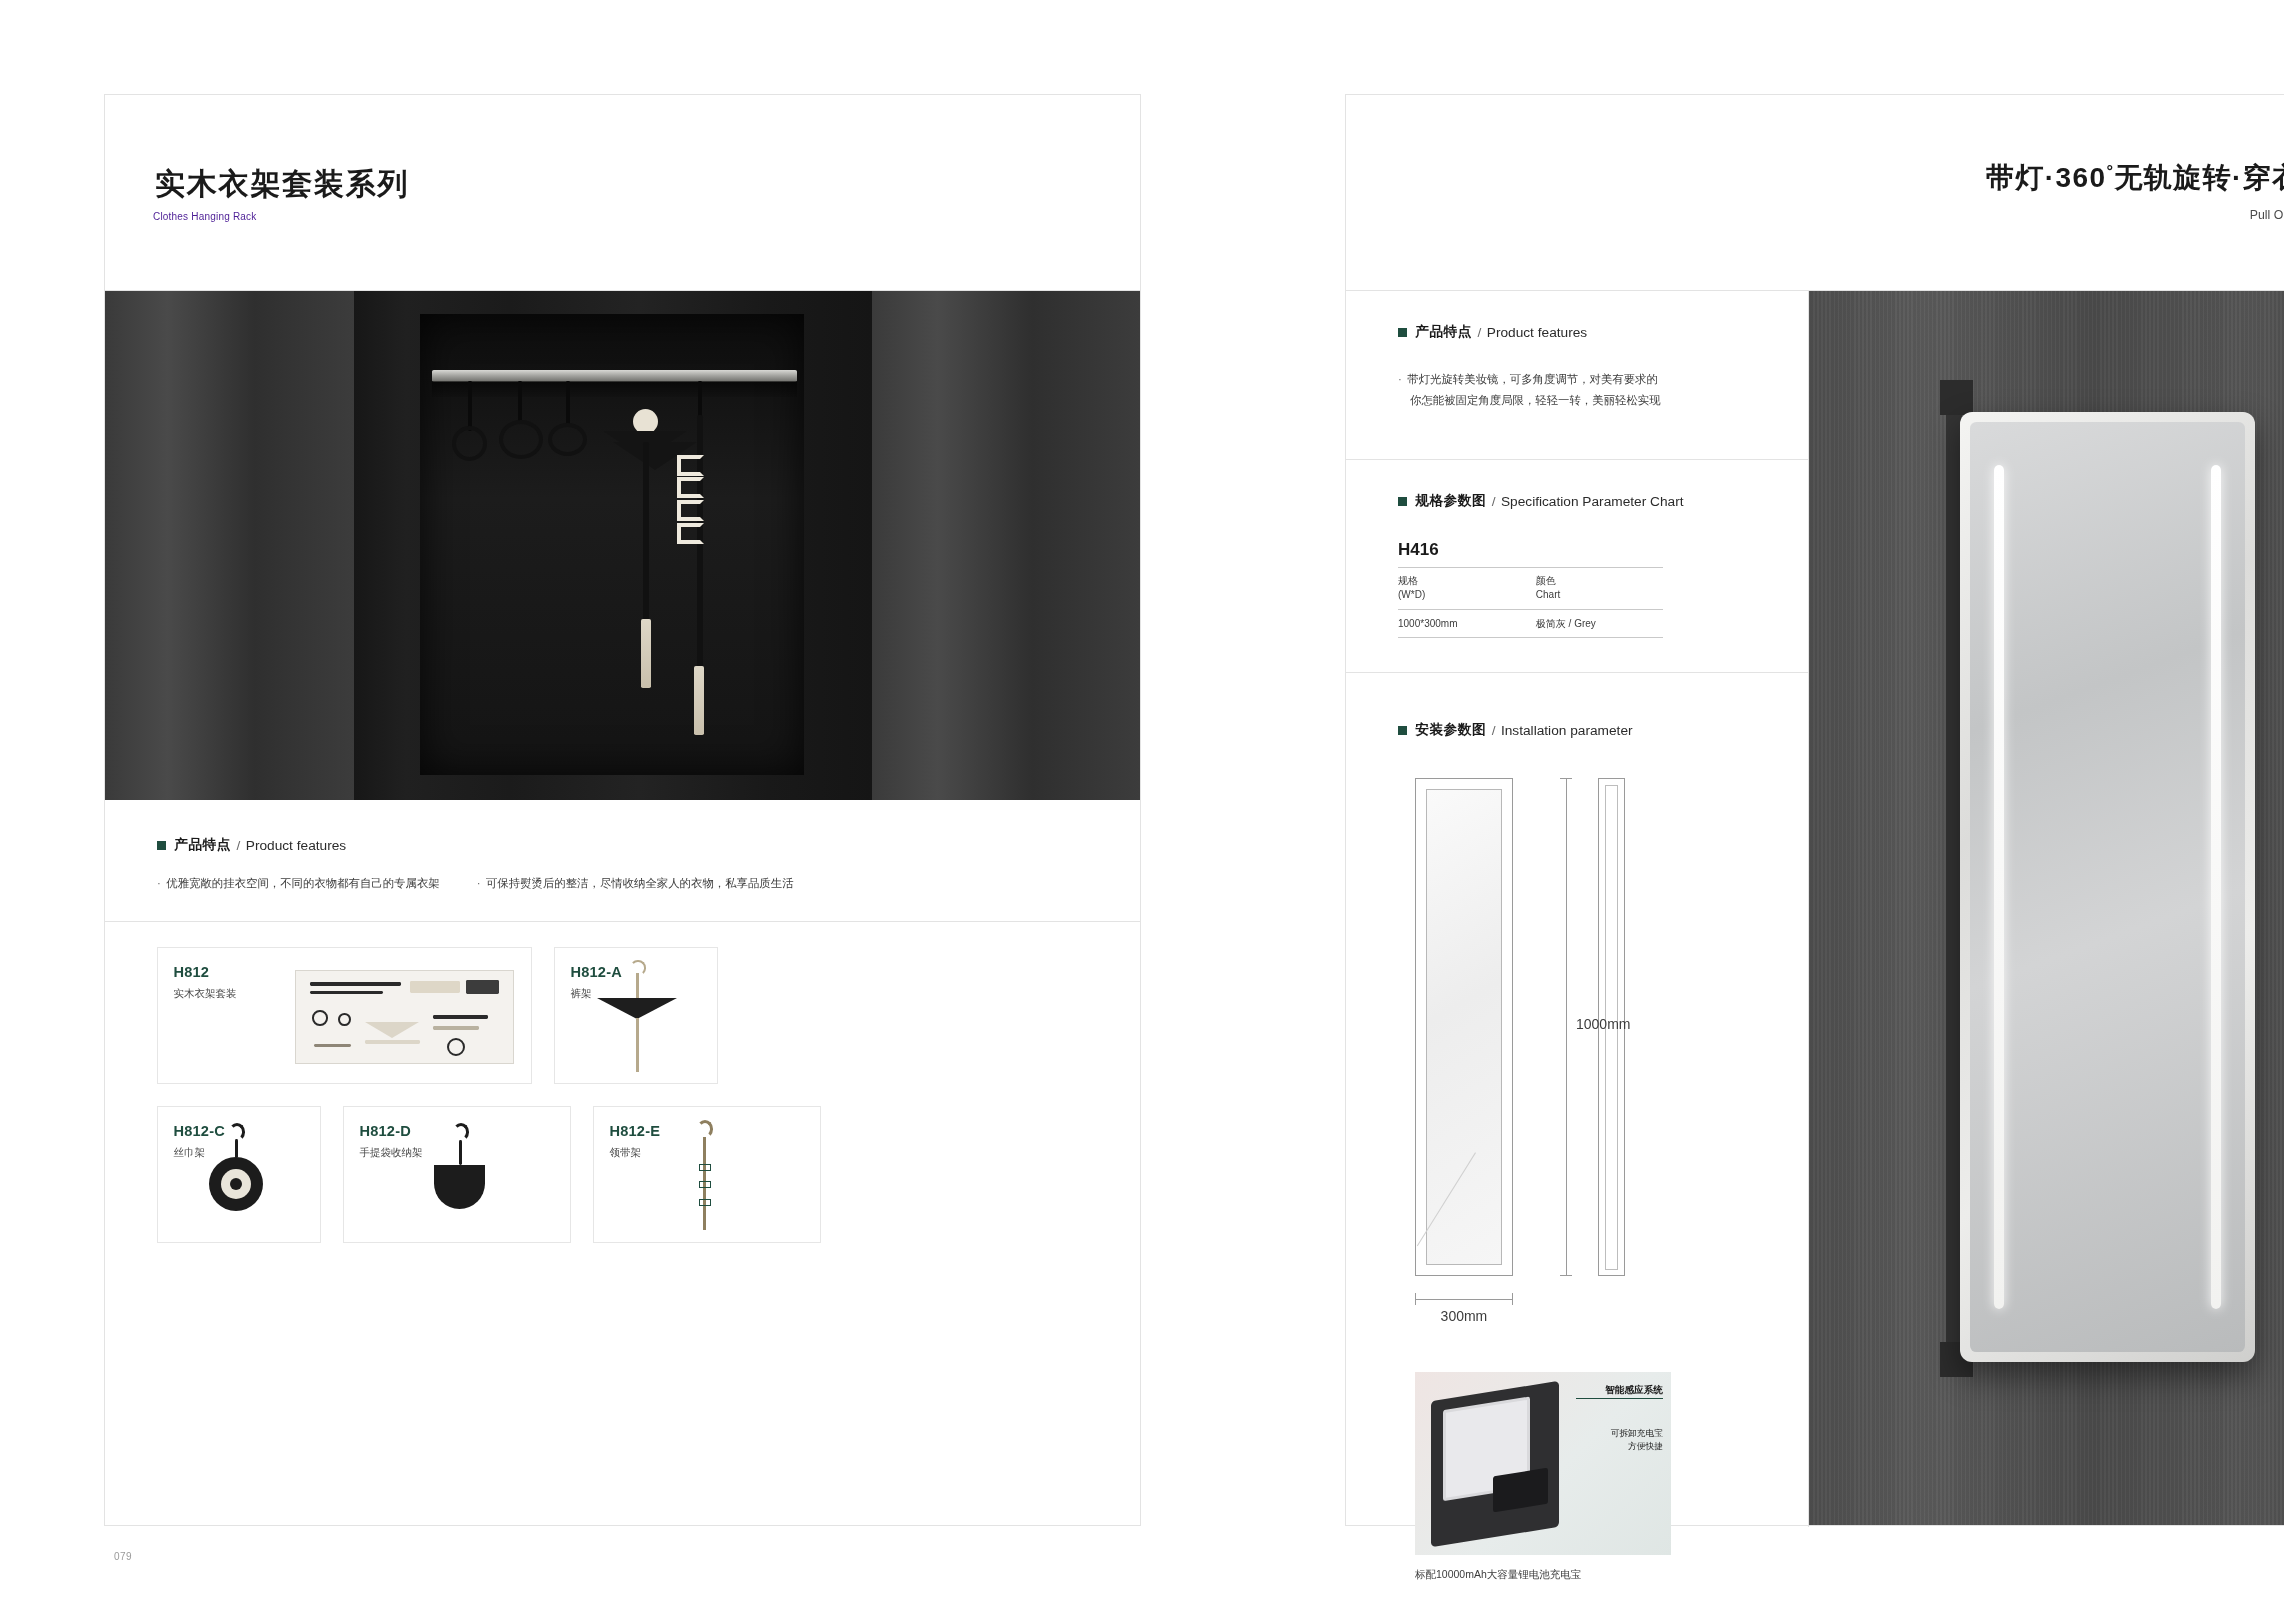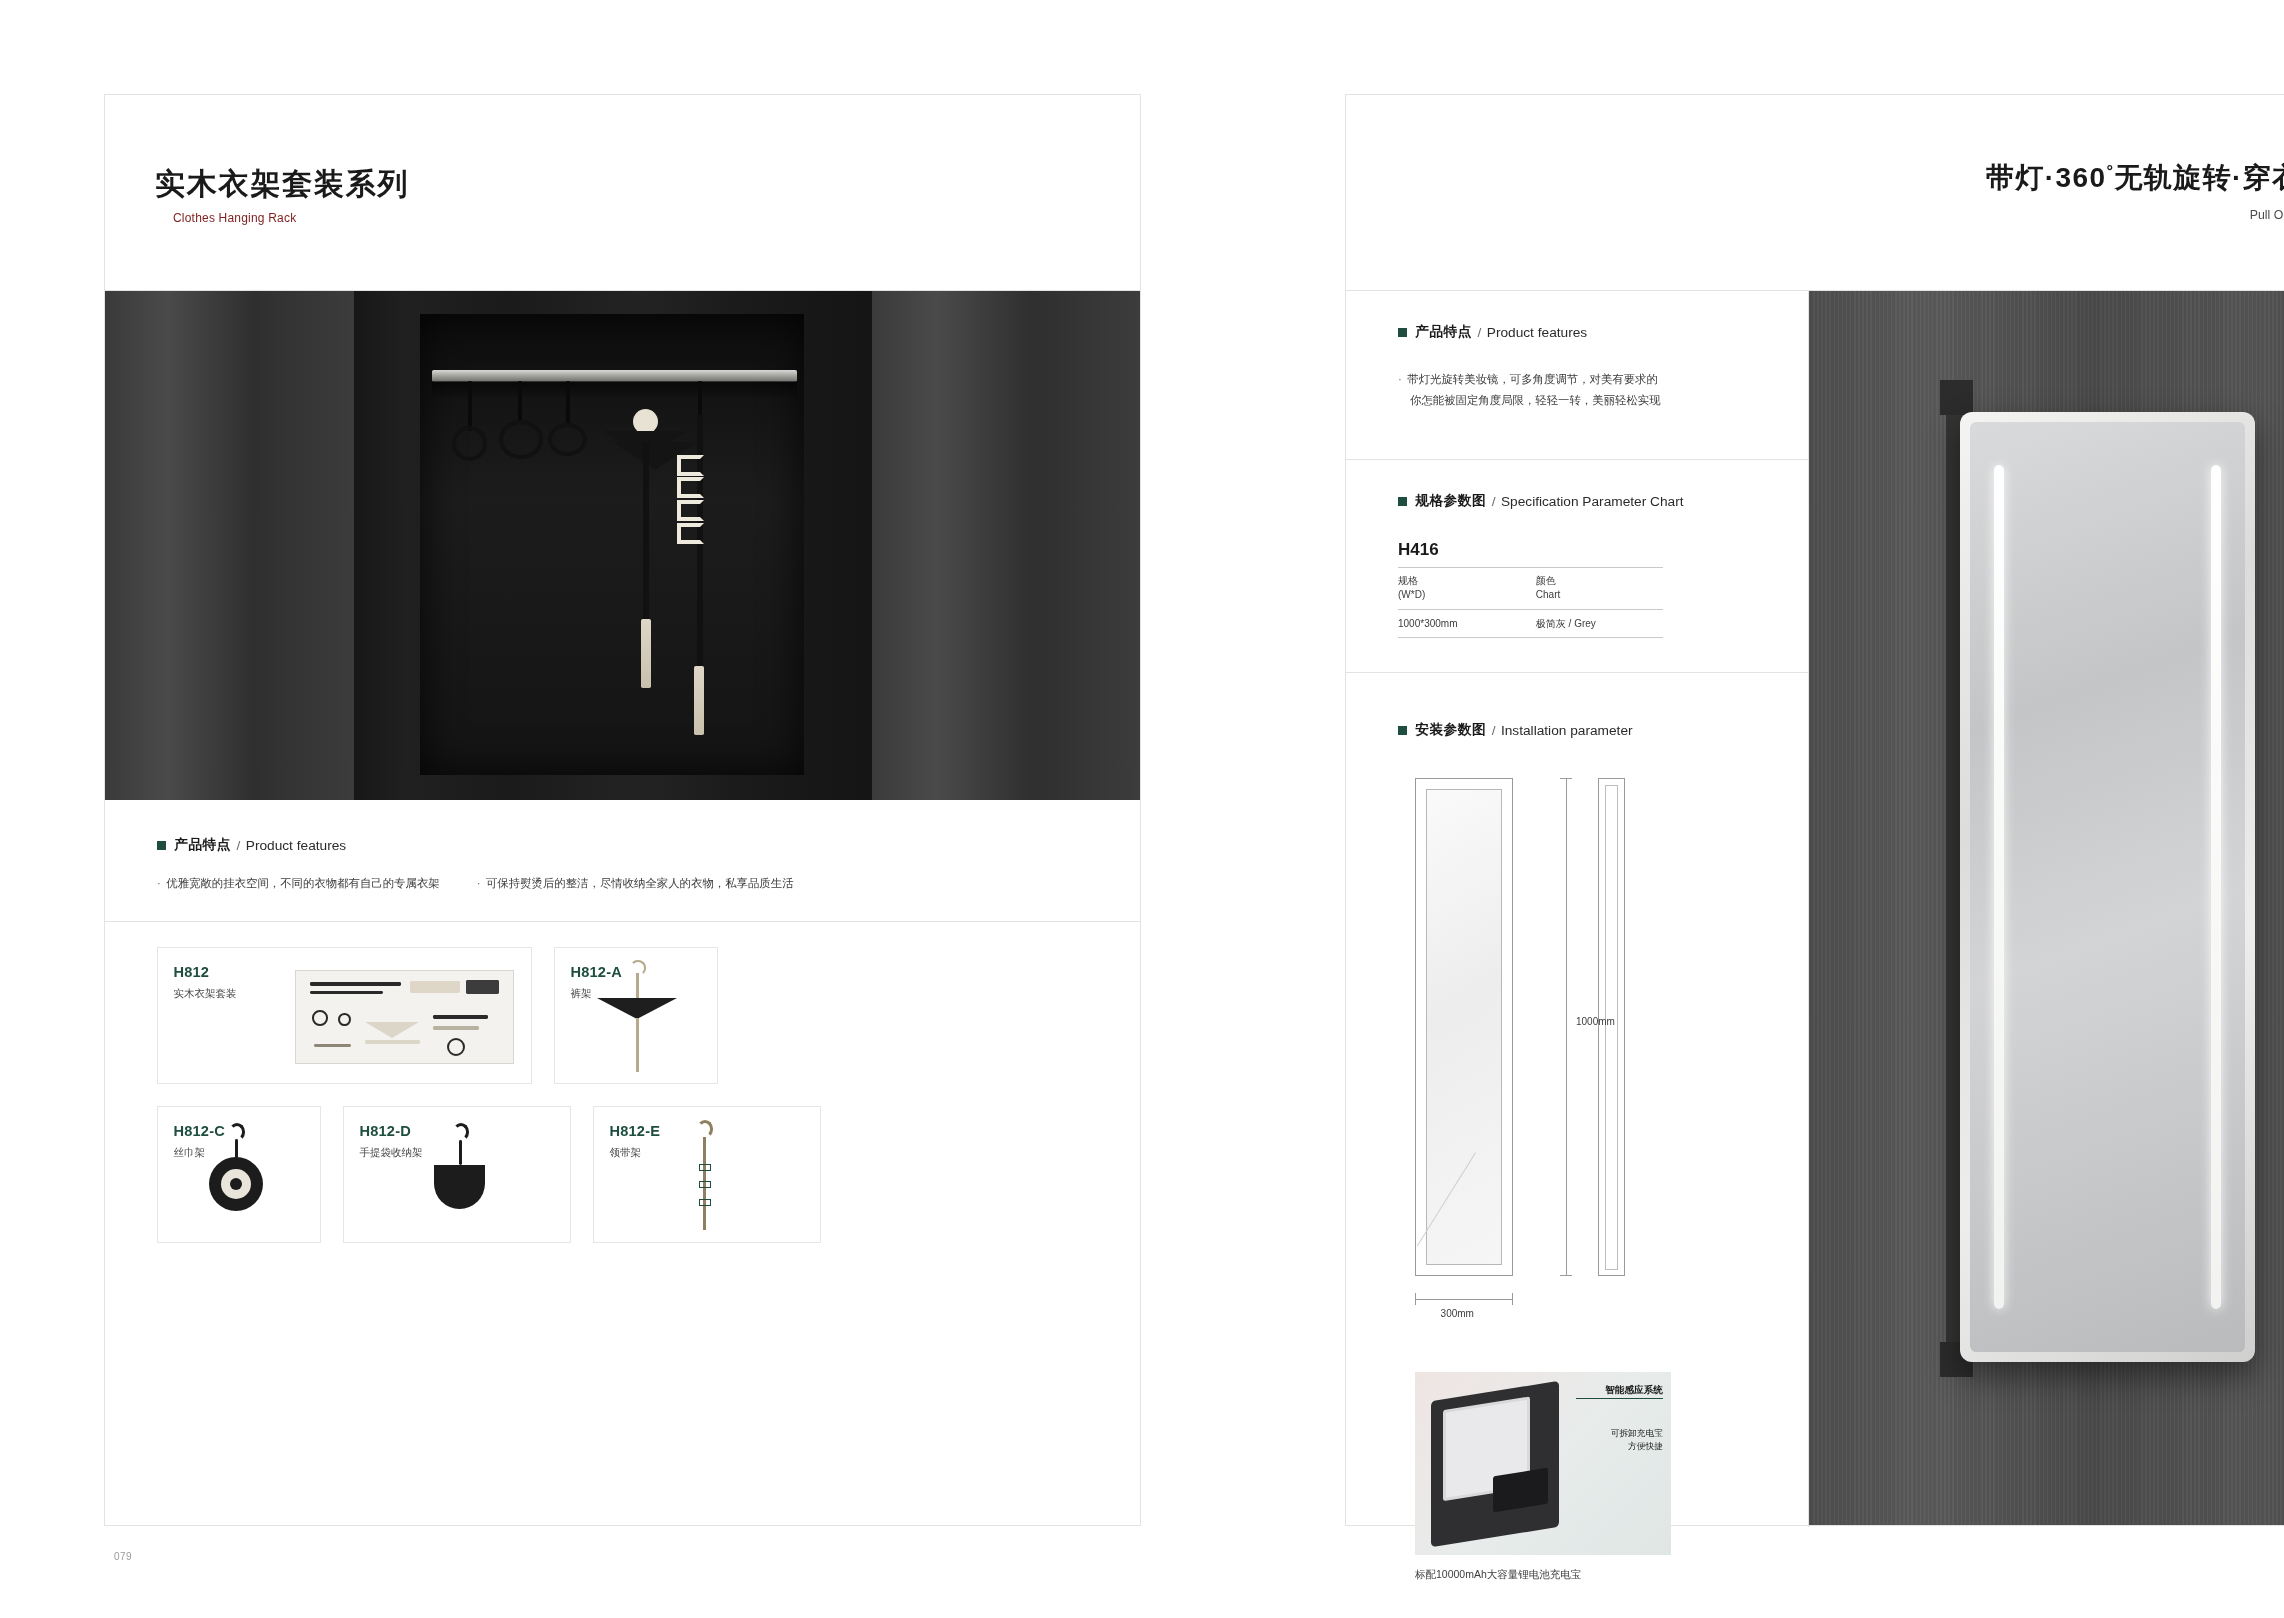--- a/index.html
+++ b/index.html
@@ -36,23 +36,23 @@
   .lp-title {
     position: absolute;
     left: 50px; top: 69px;
     font-size: 30px;
     font-weight: bold;
     letter-spacing: 1.8px;
     color: #1a1a1a;
   }
   .lp-subtitle {
     position: absolute;
-    left: 68px; top: 116px;
-    font-size: 12px;
-    color: #7f1d1d;
+    left: 48px; top: 116px;
+    font-size: 10px;
+    color: #4c1d95;
     letter-spacing: 0.2px;
   }
 
   
   .hero {
     position: absolute;
     left: 0; top: 196px;
     width: 100%; height: 509px;
     background: #2b2b2b;
     overflow: hidden;
@@ -409,21 +409,21 @@
     position: absolute;
     left: 151px; top: 0; width: 0.9px; height: 498px;
     background: #9a9a9a;
   }
   .dim-v-cap { position: absolute; left: 145px; width: 12px; height: 0.9px; background: #9a9a9a; }
   .dim-h {
     position: absolute;
     left: 0; top: 521px; width: 98px; height: 0.9px; background: #9a9a9a;
   }
   .dim-h-cap { position: absolute; top: 515px; width: 0.9px; height: 12px; background: #9a9a9a; }
-  .dim-label { position: absolute; font-size: 10px; color: #3c3c3c; }
+  .dim-label { position: absolute; font-size: 14px; color: #3c3c3c; }
 
   
   .photo-card {
     position: absolute;
     left: 0; top: 0; width: 256px; height: 183px;
     background: linear-gradient(135deg,#efe5e3 0%, #e7eceb 55%, #dfe6e4 100%);
     overflow: hidden;
   }
   .pc-body {
     position: absolute;

